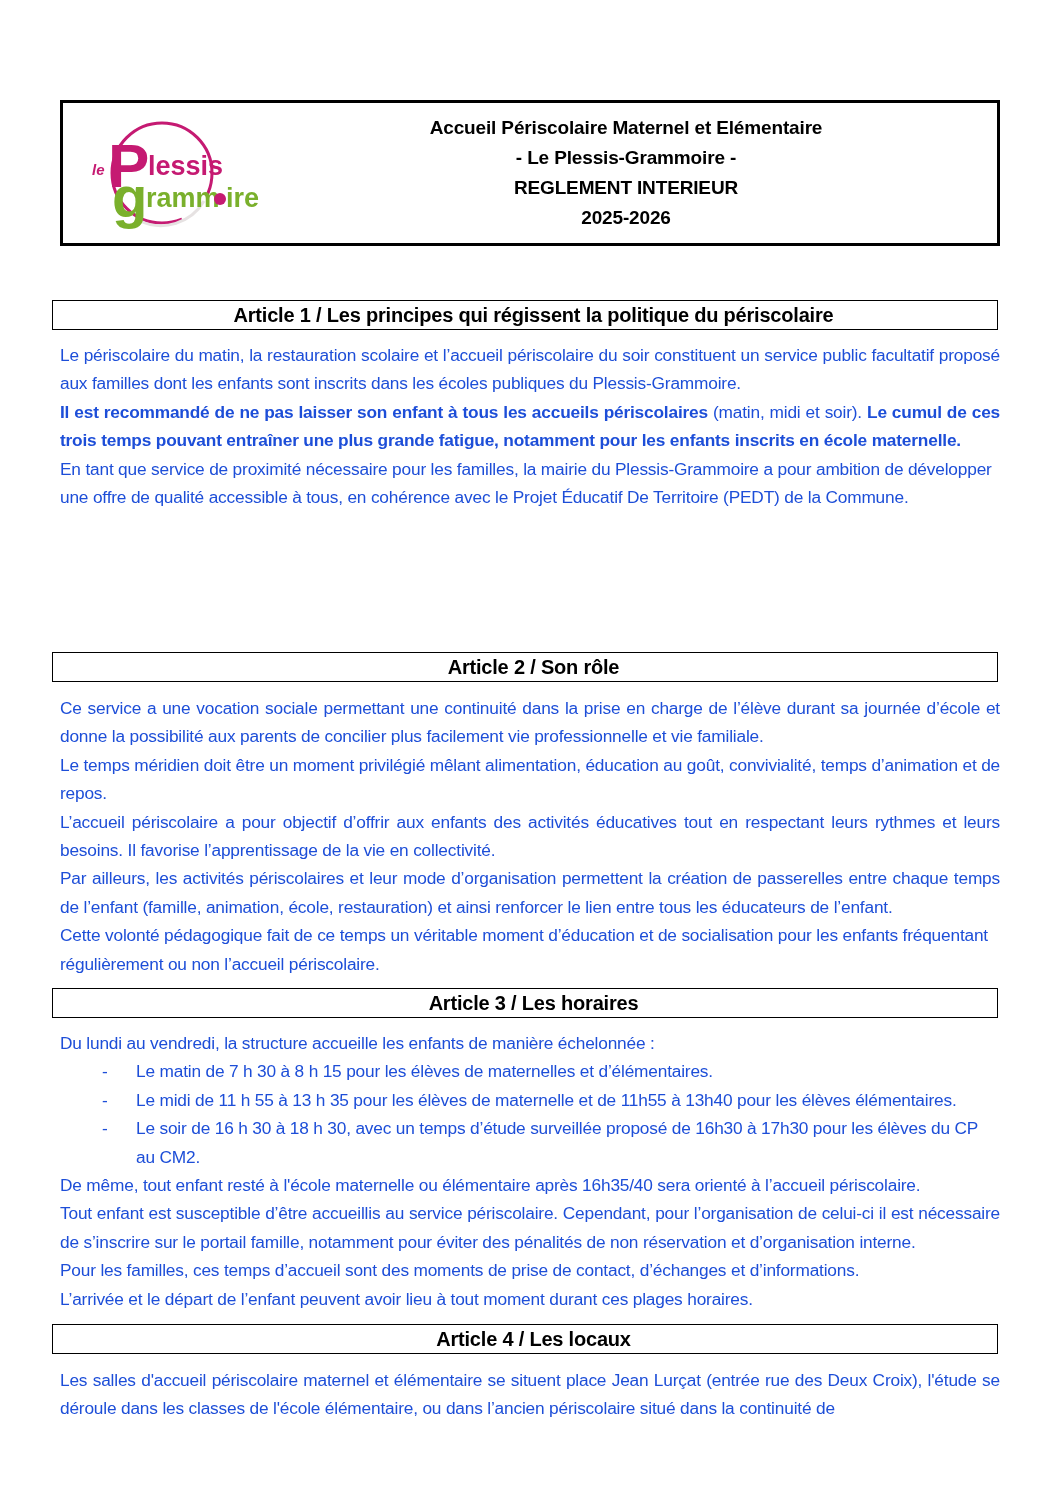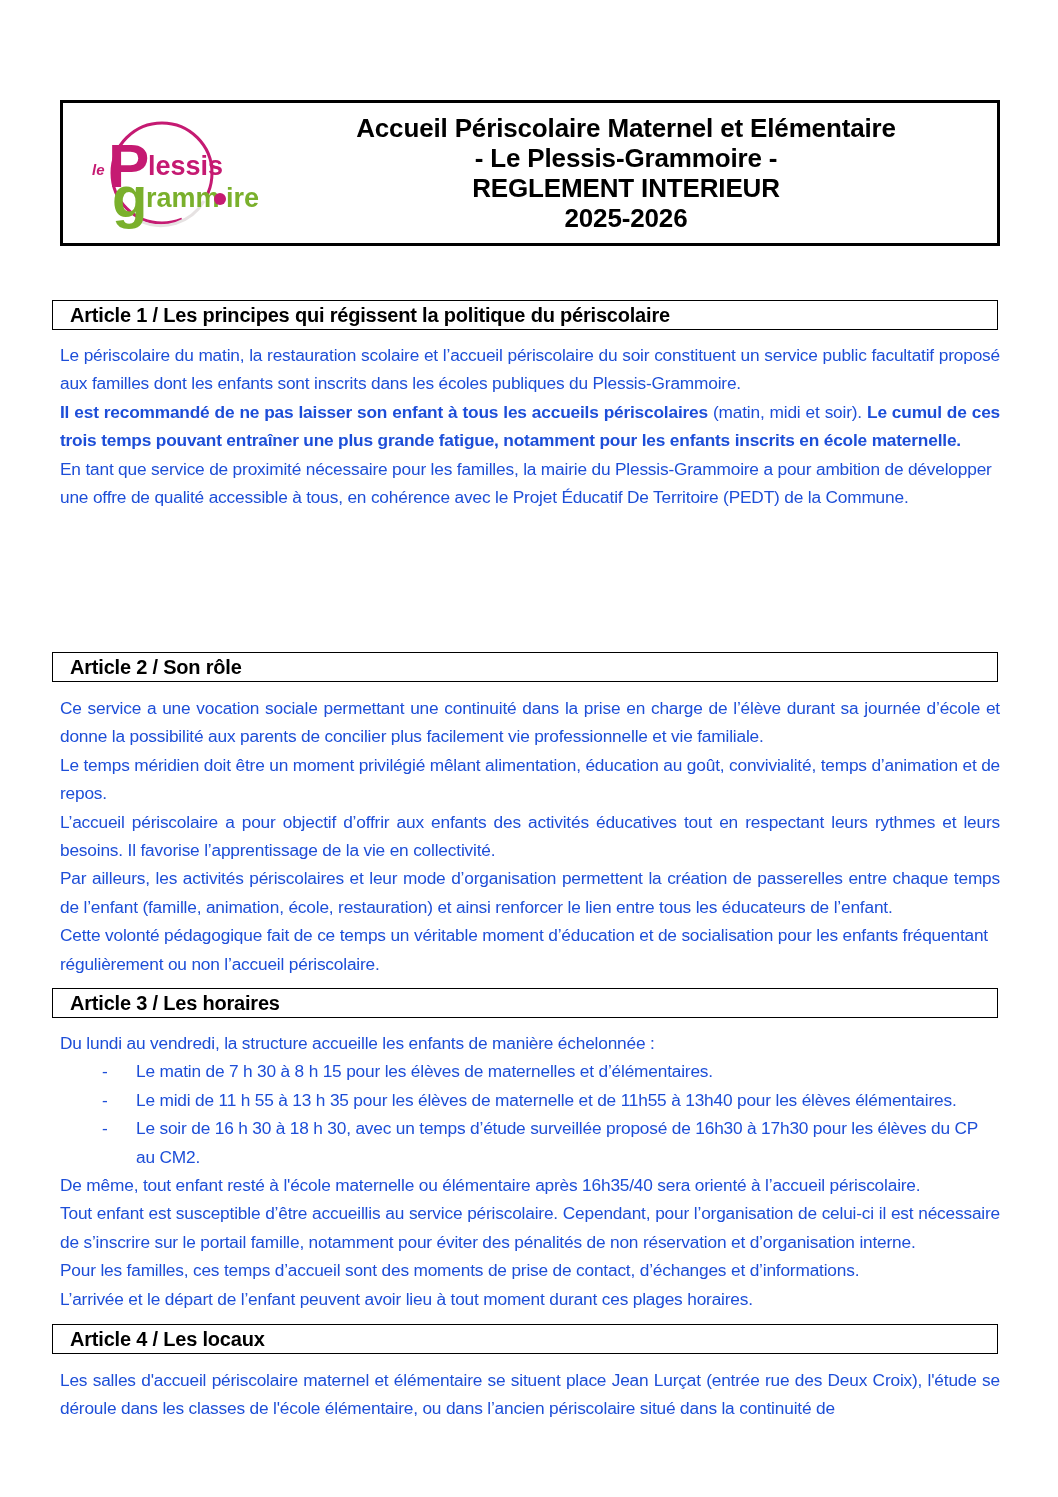--- a/index.html
+++ b/index.html
@@ -56,39 +56,40 @@
     flex: 1;
     display: flex;
     flex-direction: column;
     align-items: center;
     justify-content: center;
     padding-right: 40px;
   }
   .title-line {
     font-family: "Liberation Sans", "DejaVu Sans", sans-serif;
     font-weight: bold;
-    font-size: 26px;
+    font-size: 19px;
     line-height: 30px;
     letter-spacing: -0.15px;
     text-align: center;
     white-space: nowrap;
   }
 
   
   .section-head {
     position: absolute;
     left: 52px;
     width: 946px;
     height: 30px;
     box-sizing: border-box;
     border: 1.5px solid #000000;
     background: #ffffff;
     display: flex;
     align-items: center;
     padding-left: 17px;
+    justify-content: center;
   }
   .section-head-text {
     font-family: "Liberation Sans", "DejaVu Sans", sans-serif;
     font-weight: bold;
     font-size: 20px;
     line-height: 20px;
     letter-spacing: -0.2px;
     white-space: nowrap;
   }
 

